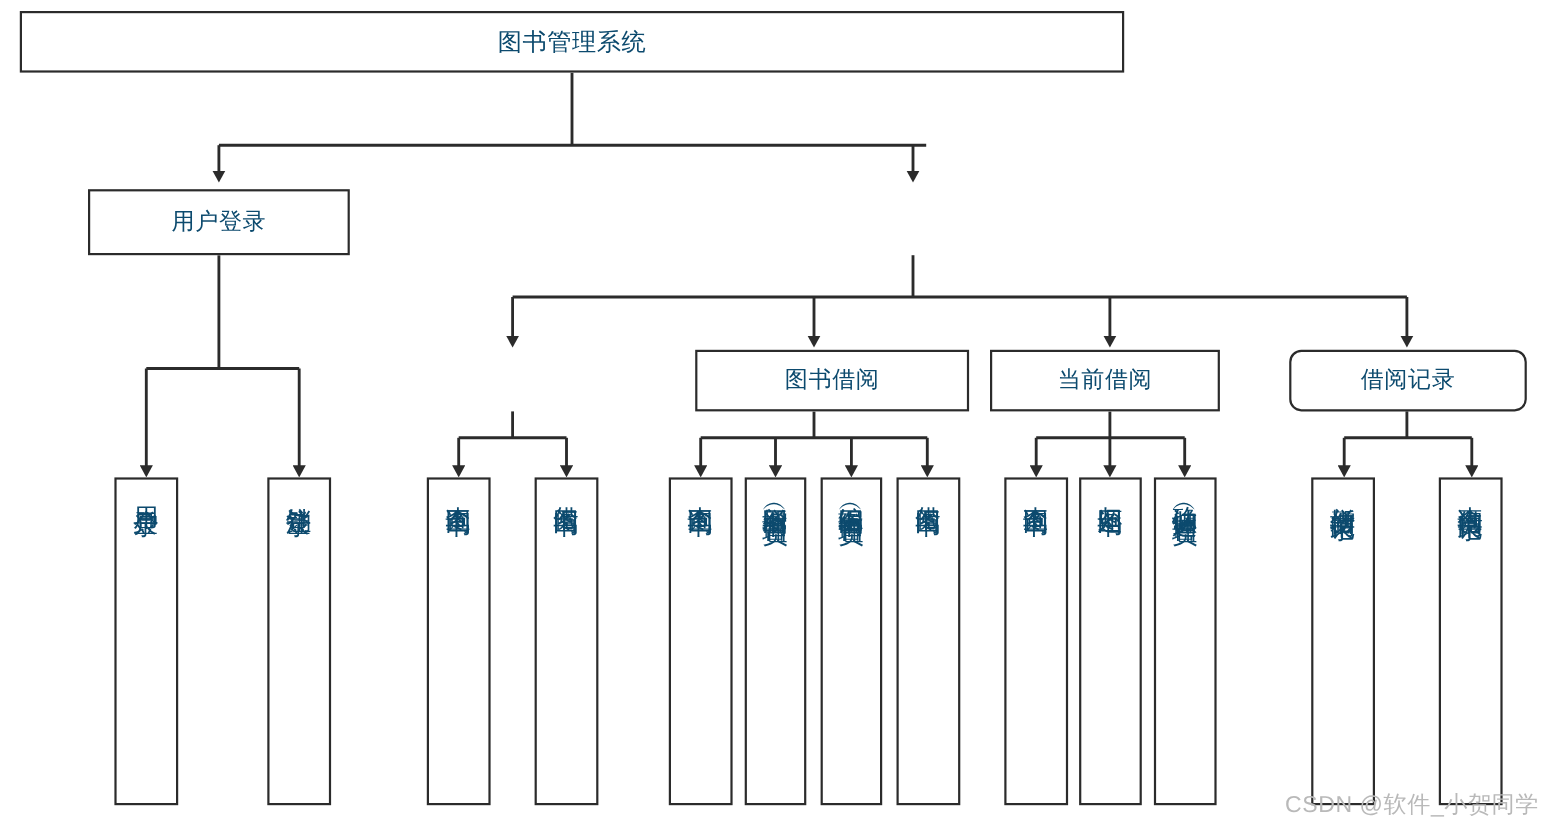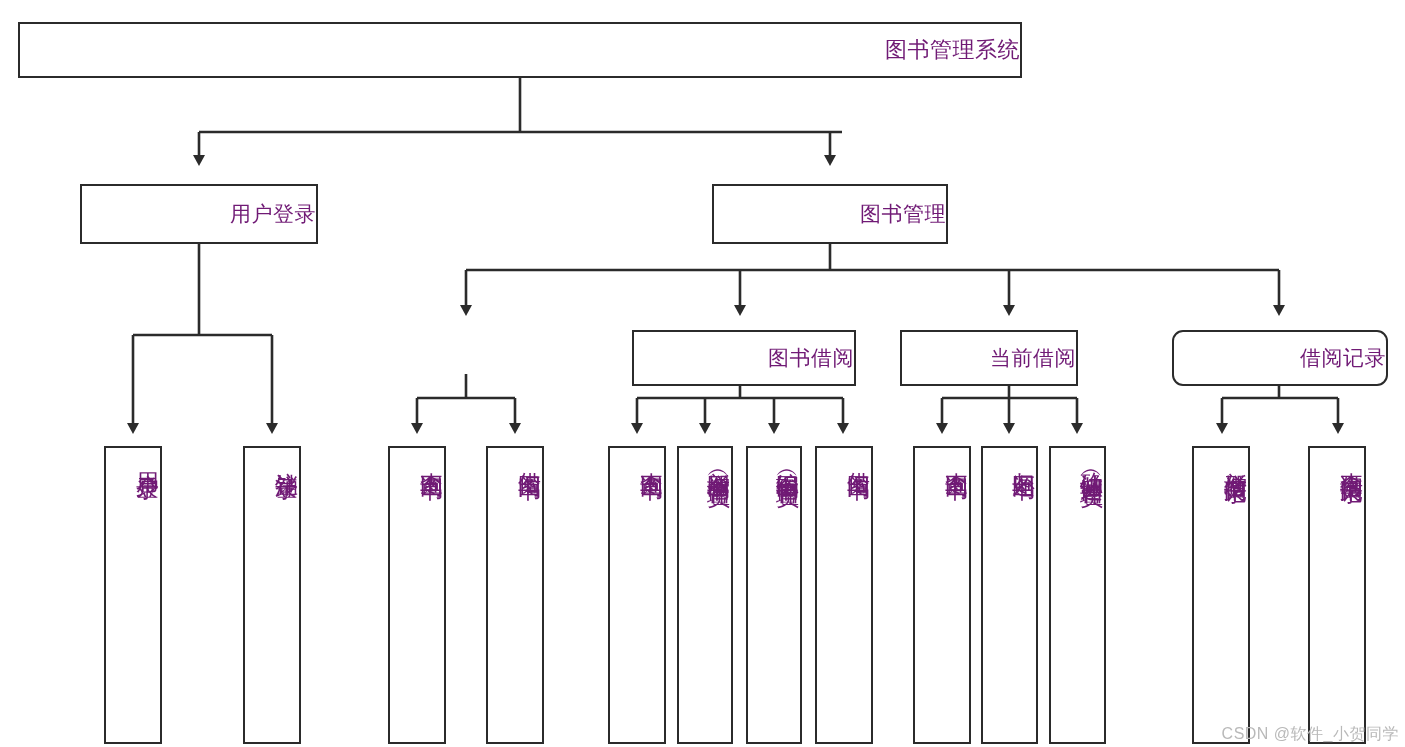--- a/index.html
+++ b/index.html
@@ -26,24 +26,23 @@
     width: 1405px;
     height: 747px;
   }
   .node {
     position: absolute;
     box-sizing: border-box;
     border: 2px solid #2b2b2b;
     background: #ffffff;
     display: flex;
     align-items: center;
-    justify-content: flex-end;
-    color: #701a75;
+    justify-content: center;
+    color: #0c4a6e;
     z-index: 2;
-    margin-top: 12px;
   }
   .node .lbl {
     display: block;
     text-align: center;
     line-height: 1.18;
     letter-spacing: 0.5px;
   }
   .node.horiz .lbl {
     font-size: 21px;
     white-space: nowrap;
@@ -64,21 +63,21 @@
     white-space: normal;
     max-height: 292px;
   }
   .node.vert.tall .lbl {
     max-height: 290px;
   }
   .watermark {
     position: absolute;
     right: 6px;
     bottom: 2px;
-    font-size: 16px;
+    font-size: 21px;
     color: #b9b9b9;
     z-index: 5;
     white-space: nowrap;
     letter-spacing: 0.5px;
   }
 </style>
 </head>
 <body>
 
 <div id="canvas">
@@ -133,28 +132,25 @@
     </g>
   </svg>
 
   <div class="node horiz root" style="left:18px; top:10px; width:1004px; height:56px;">
     <span class="lbl">图书管理系统</span>
   </div>
 
   <div class="node horiz" style="left:80px; top:172px; width:238px; height:60px;">
     <span class="lbl">用户登录</span>
   </div>
-  <div class="node horiz" style="left:712px; top:172px; width:236px; height:60px;">
-    <span class="lbl">图书管理</span>
-  </div>
-
-  <div class="node horiz" style="left:632px; top:318px; width:224px; height:56px;">
+
+  <div class="node horiz" style="left:632px; top:318px; width:249px; height:56px;">
     <span class="lbl">图书借阅</span>
   </div>
-  <div class="node horiz" style="left:900px; top:318px; width:178px; height:56px;">
+  <div class="node horiz" style="left:900px; top:318px; width:209px; height:56px;">
     <span class="lbl">当前借阅</span>
   </div>
   <div class="node horiz" style="left:1172px; top:318px; width:216px; height:56px;border-radius:11px;">
     <span class="lbl">借阅记录</span>
   </div>
 
   <div class="node vert" style="left:104px; top:434px; width:58px; height:298px;">
     <span class="lbl">用户登录</span>
   </div>
   <div class="node vert" style="left:243px; top:434px; width:58px; height:298px;">

